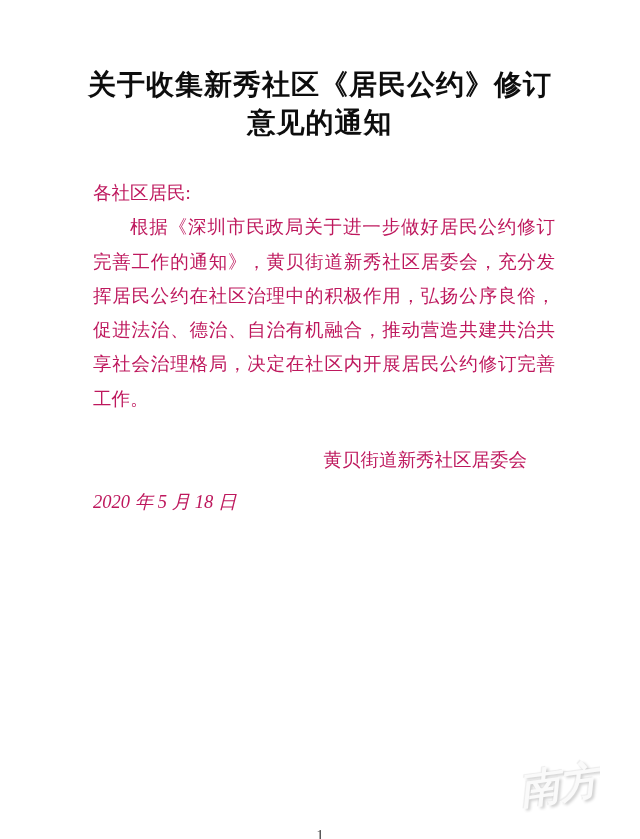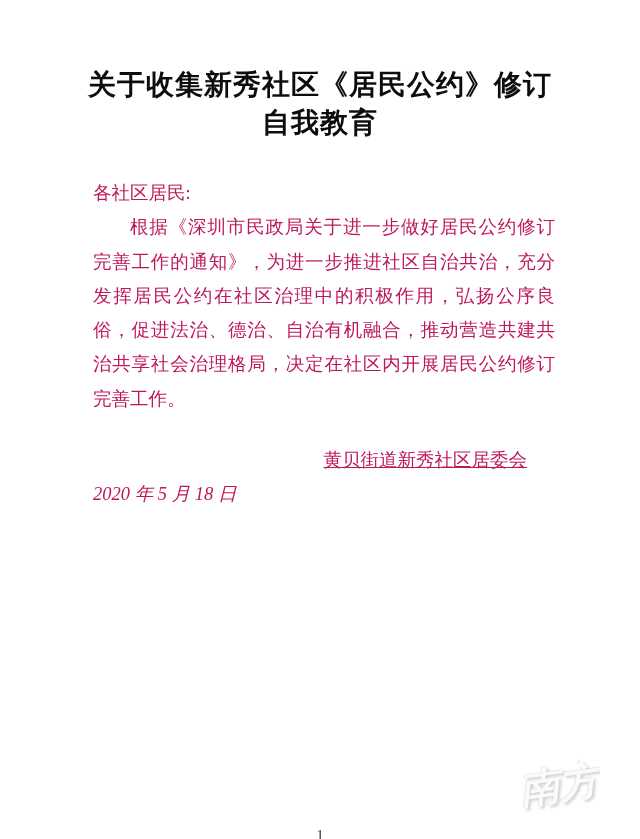--- a/index.html
+++ b/index.html
@@ -33,23 +33,22 @@
     left: 93px;
     width: 462px;
     color: #be185d;
     font-size: 18.5px;
     line-height: 34.3px;
     text-align: justify;
   }
   .salutation { margin: 0; }
   .para { margin: 0; text-indent: 2em; }
   .sig-line {
-    margin: 27px 28px 0 0;
+    margin: 27px 28px 8px 0;
     text-align: right;
-    text-decoration: underline;
   }
   .date-line {
     margin: 0 55px 0 0;
     text-align: left;
     font-style: italic;
   }
   .watermark {
     position: absolute;
     left: 519px;
     top: 756px;
@@ -72,26 +71,26 @@
     color: #3c3c3c;
   }
 </style>
 </head>
 <body>
 
 <div class="page">
 
   <div class="title-block">
     <div>关于收集新秀社区《居民公约》修订</div>
-    <div>自我教育</div>
+    <div>意见的通知</div>
   </div>
 
   <div class="content">
     <p class="salutation">各社区居民:</p>
-    <p class="para">根据《深圳市民政局关于进一步做好居民公约修订完善工作的通知》，为进一步推进社区自治共治，充分发挥居民公约在社区治理中的积极作用，弘扬公序良俗，促进法治、德治、自治有机融合，推动营造共建共治共享社会治理格局，决定在社区内开展居民公约修订完善工作。</p>
+    <p class="para">根据《深圳市民政局关于进一步做好居民公约修订完善工作的通知》，黄贝街道新秀社区居委会，充分发挥居民公约在社区治理中的积极作用，弘扬公序良俗，促进法治、德治、自治有机融合，推动营造共建共治共享社会治理格局，决定在社区内开展居民公约修订完善工作。</p>
     <p class="sig-line">黄贝街道新秀社区居委会</p>
     <p class="date-line">2020 年 5 月 18 日</p>
   </div>
 
   <div class="watermark">南方+</div>
 
   <div class="page-number">1</div>
 
 </div>
 

